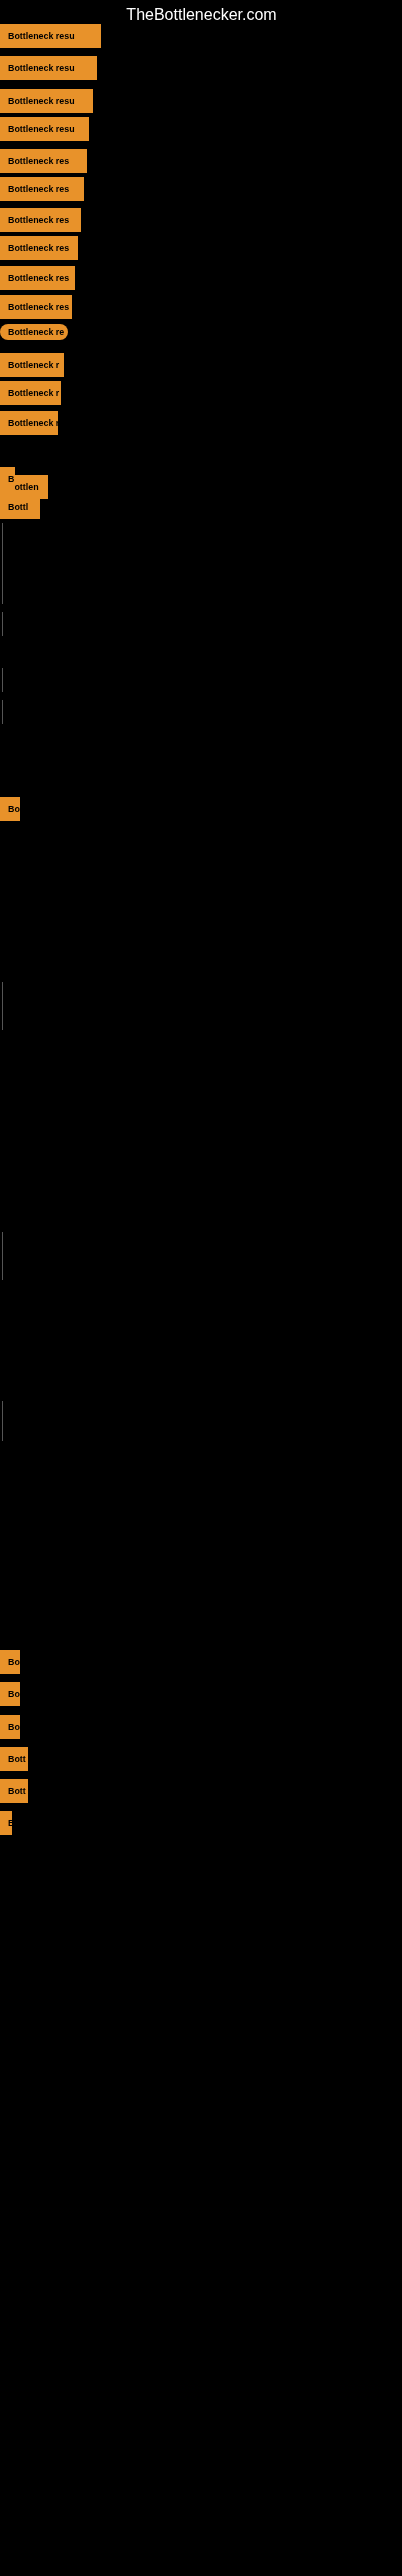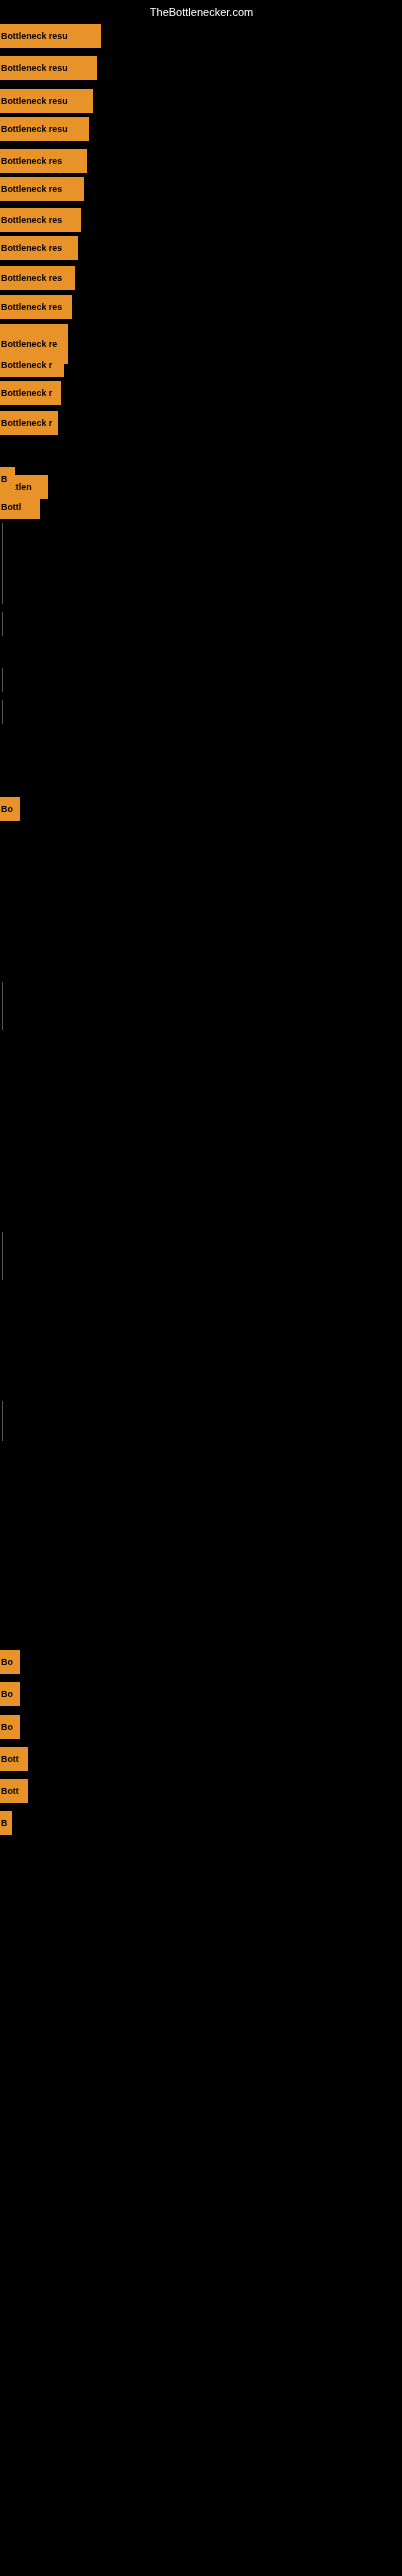--- a/index.html
+++ b/index.html
@@ -13,31 +13,31 @@
       min-height: 2576px;
       font-family: Arial, sans-serif;
       position: relative;
     }
     #site-title {
       position: absolute;
       top: 6.4px;
       left: 50%;
       transform: translateX(-50%);
       color: #ffffff;
-      font-size: 11px;
+      font-size: 16px;
       white-space: nowrap;
     }
     .bottleneck-bar {
       position: absolute;
       left: 0;
       height: 24px;
       background-color: #e8922a;
       display: flex;
       align-items: center;
-      padding-left: 1px;
+      padding-left: 8px;
       overflow: hidden;
     }
     .bottleneck-bar span {
       color: #000000;
       font-size: 8.9px;
       font-weight: bold;
       white-space: nowrap;
     }
     .vertical-line {
       position: absolute;
@@ -75,21 +75,21 @@
     </div>
     <div class="bottleneck-bar" style="top: 236px; width: 78px; height: 24px;">
       <span>Bottleneck res</span>
     </div>
     <div class="bottleneck-bar" style="top: 266px; width: 75px; height: 24px;">
       <span>Bottleneck res</span>
     </div>
     <div class="bottleneck-bar" style="top: 295px; width: 72px; height: 24px;">
       <span>Bottleneck res</span>
     </div>
-    <div class="bottleneck-bar" style="top: 324px; width: 68px; height: 40px;">
+    <div class="bottleneck-bar" style="top: 324px; width: 68px; height: 16px; border-radius: 8px;">
       <span>Bottleneck re</span>
     </div>
     <div class="bottleneck-bar" style="top: 353px; width: 64px; height: 24px;">
       <span>Bottleneck r</span>
     </div>
     <div class="bottleneck-bar" style="top: 381px; width: 61px; height: 24px;">
       <span>Bottleneck r</span>
     </div>
     <div class="bottleneck-bar" style="top: 411px; width: 58px; height: 24px;">
       <span>Bottleneck r</span>

